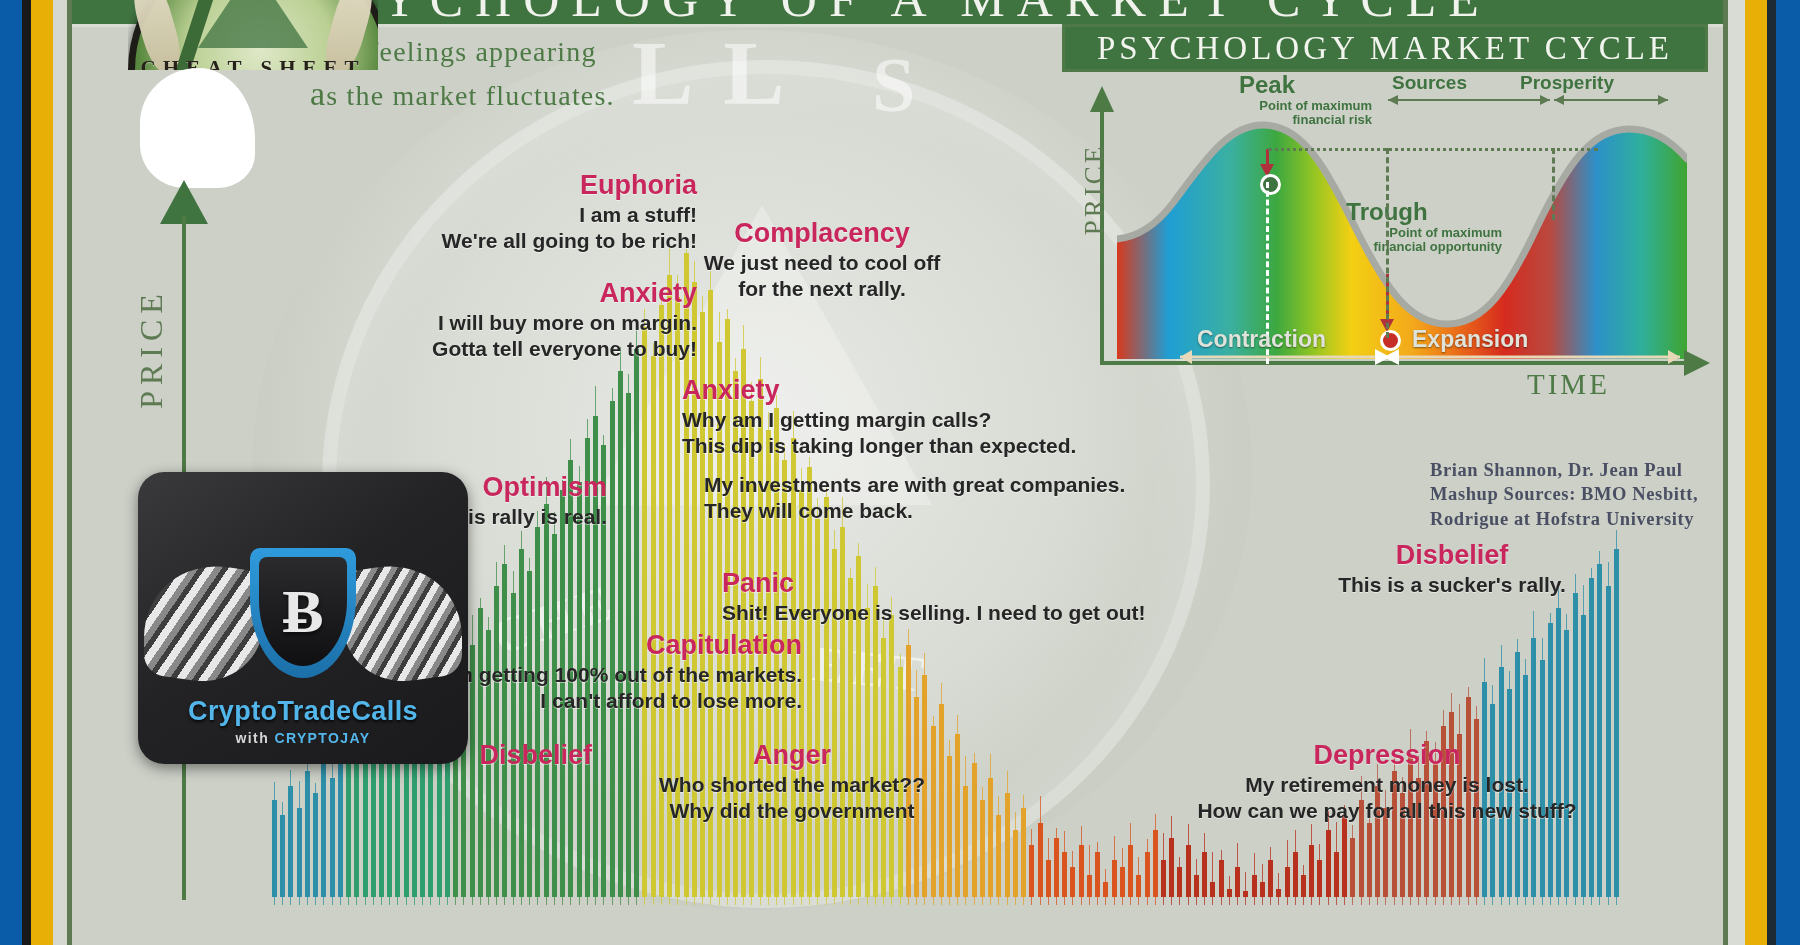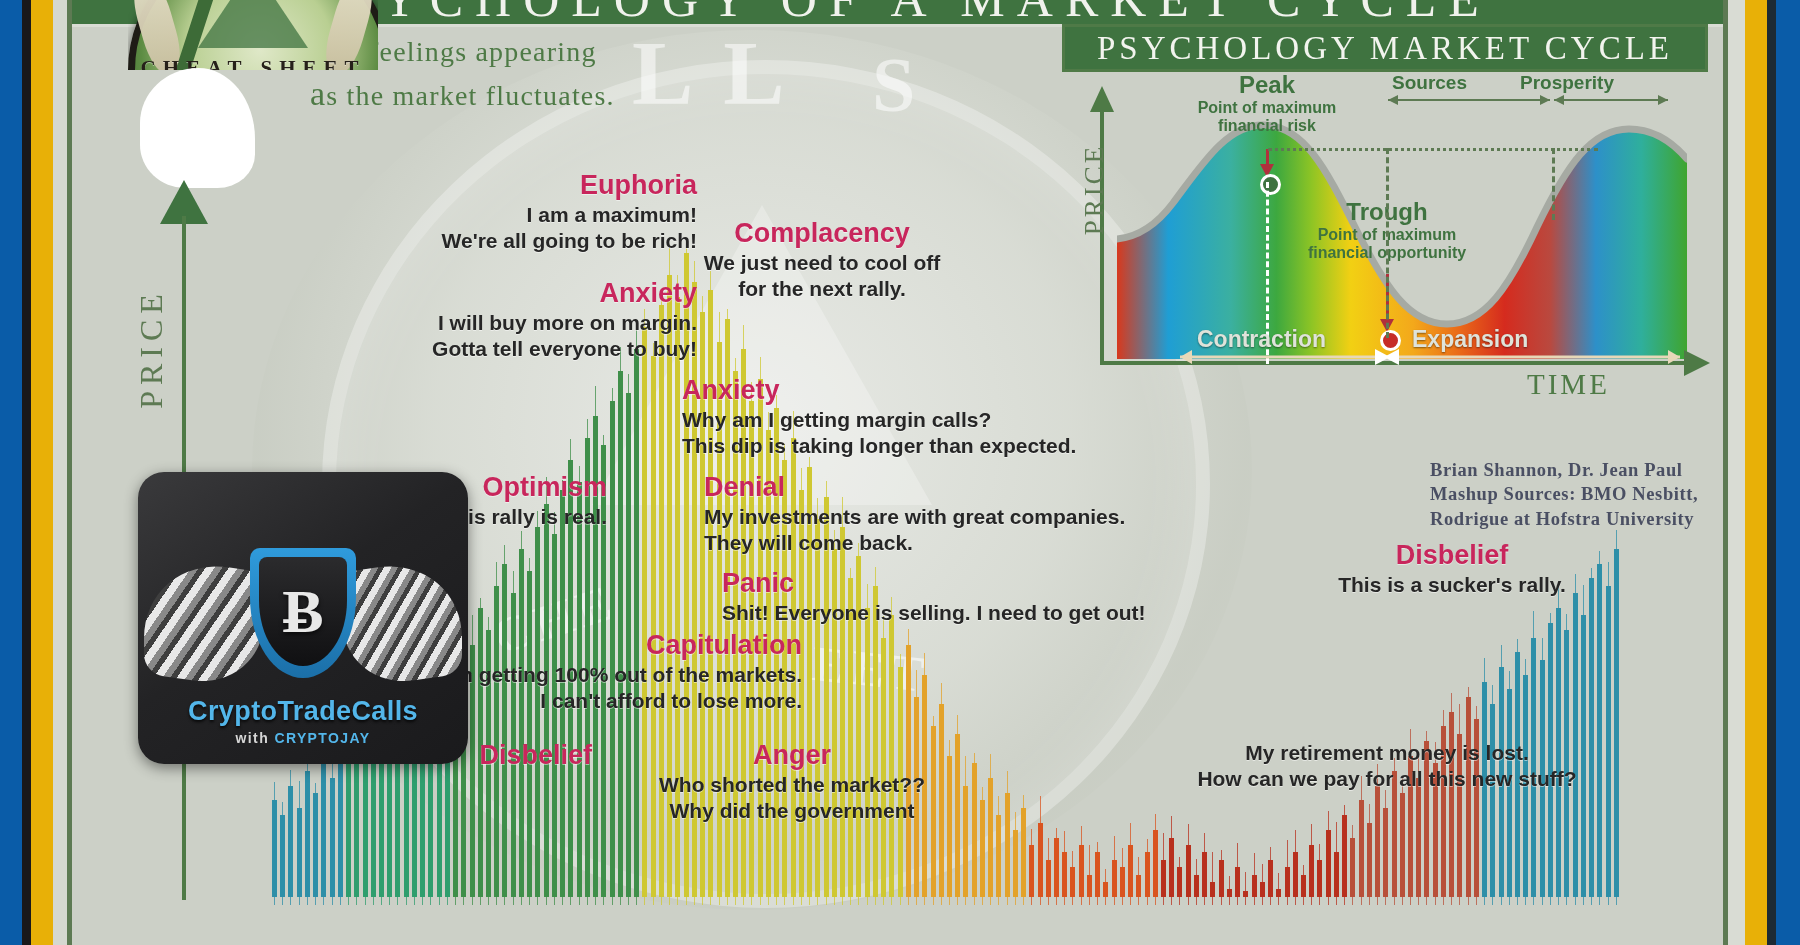--- a/index.html
+++ b/index.html
@@ -104,21 +104,21 @@
     font-family:"Liberation Serif",serif;font-size:27px;letter-spacing:3px;color:#5d7a53;}
 
   #smc .haxis{position:absolute;left:28px;top:337px;width:588px;height:4px;background:#4e7a46;}
   #smc .hhead{position:absolute;left:612px;top:326px;width:0;height:0;
     border-top:13px solid transparent;border-bottom:13px solid transparent;border-left:26px solid #4e7a46;}
   #smc .hlbl{position:absolute;left:455px;top:344px;font-family:"Liberation Serif",serif;
     font-size:29px;letter-spacing:3px;color:#4e7a46;}
 
   .smclab{position:absolute;color:#3f7340;text-align:center;font-weight:700;line-height:1.12;}
   .smclab b{font-size:24px;display:block;}
-  .smclab span{font-size:16px;display:block;}
+  .smclab span{font-size:13px;display:block;text-align:right;}
 
   .smcband{position:absolute;font-weight:700;font-size:23px;color:#dfe3da;
     text-shadow:0 1px 2px rgba(0,0,0,.45);}
   .smcsm{position:absolute;font-weight:700;font-size:19px;color:#3f7340;}
 
   .dash-v{position:absolute;width:0;border-left:3px dashed #ffffff;}
   .dash-v.g{border-left-color:#5d7a53;}
   .dash-h{position:absolute;height:0;border-top:3px dotted #5d7a53;}
 
   .dot{position:absolute;width:15px;height:15px;border-radius:50%;border:3px solid #fff;}
@@ -696,21 +696,21 @@
         <div class="c" style="left: 1333.54px; height: 310.897px; background: rgb(46, 143, 168); bottom: 48.3px;">
           <i style="top: -24px; height: 342.897px; background: rgb(46, 143, 168);"></i>
         </div>
         <div class="c" style="left: 1341.77px; height: 347.908px; background: rgb(46, 143, 168); bottom: 48.3px;">
           <i style="top: -19px; height: 374.908px; background: rgb(46, 143, 168);"></i>
         </div>
       </div>
 
     <div class="note r" style="left:180px;top:170px;width:445px;">
       <span class="hd">Euphoria</span>
-      <span>I am a maximum!</span><br>
+      <span>I am a stuff!</span><br>
       <span>We're all going to be rich!</span>
     </div>
 
     <div class="note r" style="left:160px;top:278px;width:465px;">
       <span class="hd">Anxiety</span>
       <span>I will buy more on margin.</span><br>
       <span>Gotta tell everyone to buy!</span>
     </div>
 
 
@@ -729,21 +729,20 @@
       <span>for the next rally.</span>
     </div>
 
     <div class="note l" style="left:610px;top:375px;width:520px;">
       <span class="hd">Anxiety</span>
       <span>Why am I getting margin calls?</span><br>
       <span>This dip is taking longer than expected.</span>
     </div>
 
     <div class="note l" style="left:632px;top:472px;width:530px;">
-      <span class="hd">Denial</span>
       <span>My investments are with great companies.</span><br>
       <span>They will come back.</span>
     </div>
 
     <div class="note l" style="left:650px;top:568px;width:560px;">
       <span class="hd">Panic</span>
       <span>Shit! Everyone is selling. I need to get out!</span>
     </div>
 
     <div class="note r" style="left:330px;top:630px;width:400px;">
@@ -757,20 +756,21 @@
       <span>Who shorted the market??</span><br>
       <span>Why did the government</span>
     </div>
 
     <div class="note c" style="left:1180px;top:540px;width:400px;">
       <span class="hd">Disbelief</span>
       <span>This is a sucker's rally.</span>
     </div>
 
     <div class="note c" style="left:1050px;top:740px;width:530px;">
+      <span class="hd">Depression</span>
       <span>My retirement money is lost.</span><br>
       <span>How can we pay for all this new stuff?</span>
     </div>
 
     <div id="smc">
 
       <div class="hdr">
         <span>PSYCHOLOGY MARKET CYCLE</span>
       </div>
 

